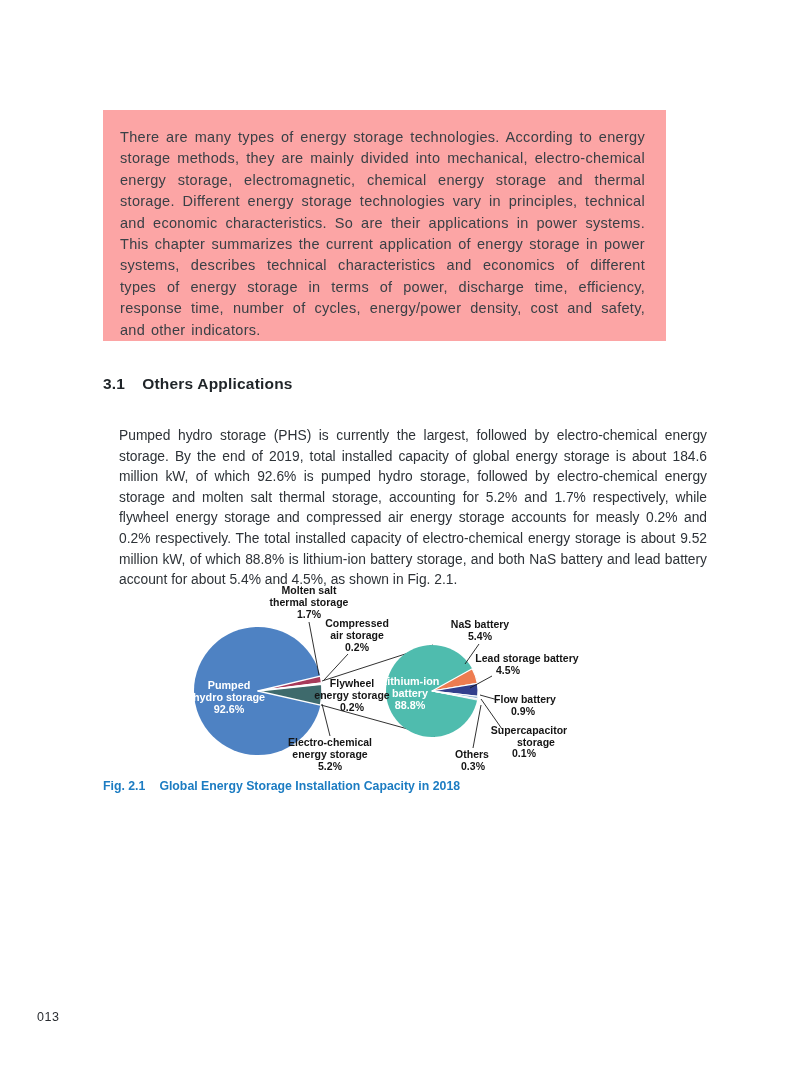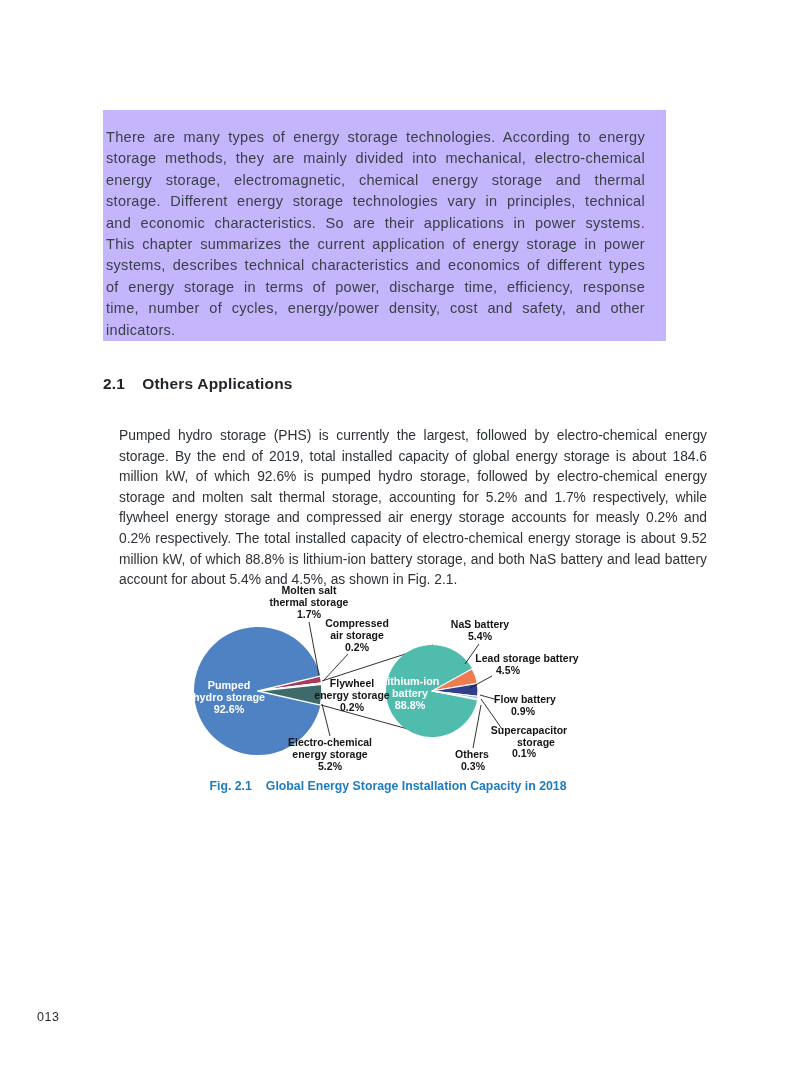--- a/index.html
+++ b/index.html
@@ -2,60 +2,60 @@
 <html><head>
 <meta charset="utf-8">
 <style>
   html,body{margin:0;padding:0;background:#ffffff;}
   .page{
     position:relative;width:793px;height:1077px;background:#ffffff;overflow:hidden;
     font-family:"Liberation Sans",sans-serif;
   }
   .intro-box{
     position:absolute;left:103px;top:110px;width:563px;height:231px;
-    background:#c4b5fd;box-sizing:border-box;padding:17px 21px 20px 3px;
+    background:#fca5a5;box-sizing:border-box;padding:17px 21px 20px 17px;
   }
   .intro-box p{
     margin:0;font-size:14.5px;line-height:21.4px;color:#3a4046;
     text-align:justify;letter-spacing:0.3px;word-spacing:1.5px;
   }
   .section-heading{
     position:absolute;left:103px;top:375px;margin:0;
     font-size:15.5px;font-weight:bold;color:#1f2428;letter-spacing:0.2px;
   }
   .section-heading .sec-num{margin-right:17px;}
   .body-para{
     position:absolute;left:103px;top:410px;width:588px;margin:16px;
     font-size:13.8px;line-height:20.6px;color:#2d3237;text-align:justify;
   }
   .figure-wrap{position:absolute;left:185px;top:576px;width:405px;height:200px;}
   .figure-wrap svg{display:block;}
   .co{font-family:"Liberation Sans",sans-serif;font-size:10.5px;font-weight:bold;fill:#141414;text-anchor:middle;}
   .in{font-family:"Liberation Sans",sans-serif;font-size:10.8px;font-weight:bold;fill:#ffffff;text-anchor:middle;}
   .ldr{stroke:#1a1a1a;stroke-width:0.9;fill:none;}
   .caption{
-    position:absolute;left:103px;top:779px;width:570px;text-align:center;
+    position:absolute;left:103px;top:779px;width:570px;text-align:left;
     font-size:12.3px;font-weight:bold;color:#1c7cc2;
   }
   .caption .cap-label{margin-right:14px;}
   .page-number{
     position:absolute;left:37px;top:1010px;font-size:12.5px;color:#2a2d31;letter-spacing:0.5px;
   }
 </style>
 </head>
 <body>
 
 <div class="page">
 
   <div class="intro-box">
     <p>There are many types of energy storage technologies. According to energy storage methods, they are mainly divided into mechanical, electro-chemical energy storage, electromagnetic, chemical energy storage and thermal storage. Different energy storage technologies vary in principles, technical and economic characteristics. So are their applications in power systems. This chapter summarizes the current application of energy storage in power systems, describes technical characteristics and economics of different types of energy storage in terms of power, discharge time, efficiency, response time, number of cycles, energy/power density, cost and safety, and other indicators.</p>
   </div>
 
   <h2 class="section-heading">
-    <span class="sec-num">2.1</span><span>Others Applications</span>
+    <span class="sec-num">3.1</span><span>Others Applications</span>
   </h2>
 
   <p class="body-para">Pumped hydro storage (PHS) is currently the largest, followed by electro-chemical energy storage. By the end of 2019, total installed capacity of global energy storage is about 184.6 million kW, of which 92.6% is pumped hydro storage, followed by electro-chemical energy storage and molten salt thermal storage, accounting for 5.2% and 1.7% respectively, while flywheel energy storage and compressed air energy storage accounts for measly 0.2% and 0.2% respectively. The total installed capacity of electro-chemical energy storage is about 9.52 million kW, of which 88.8% is lithium-ion battery storage, and both NaS battery and lead battery account for about 5.4% and 4.5%, as shown in Fig. 2.1.</p>
 
   <div class="figure-wrap">
     <svg width="405" height="200" viewBox="0 0 405 200" xmlns="http://www.w3.org/2000/svg">
 
       <line class="ldr" x1="137" y1="105" x2="248" y2="69"></line>
       <line class="ldr" x1="136" y1="129" x2="250" y2="160.5"></line>
 

